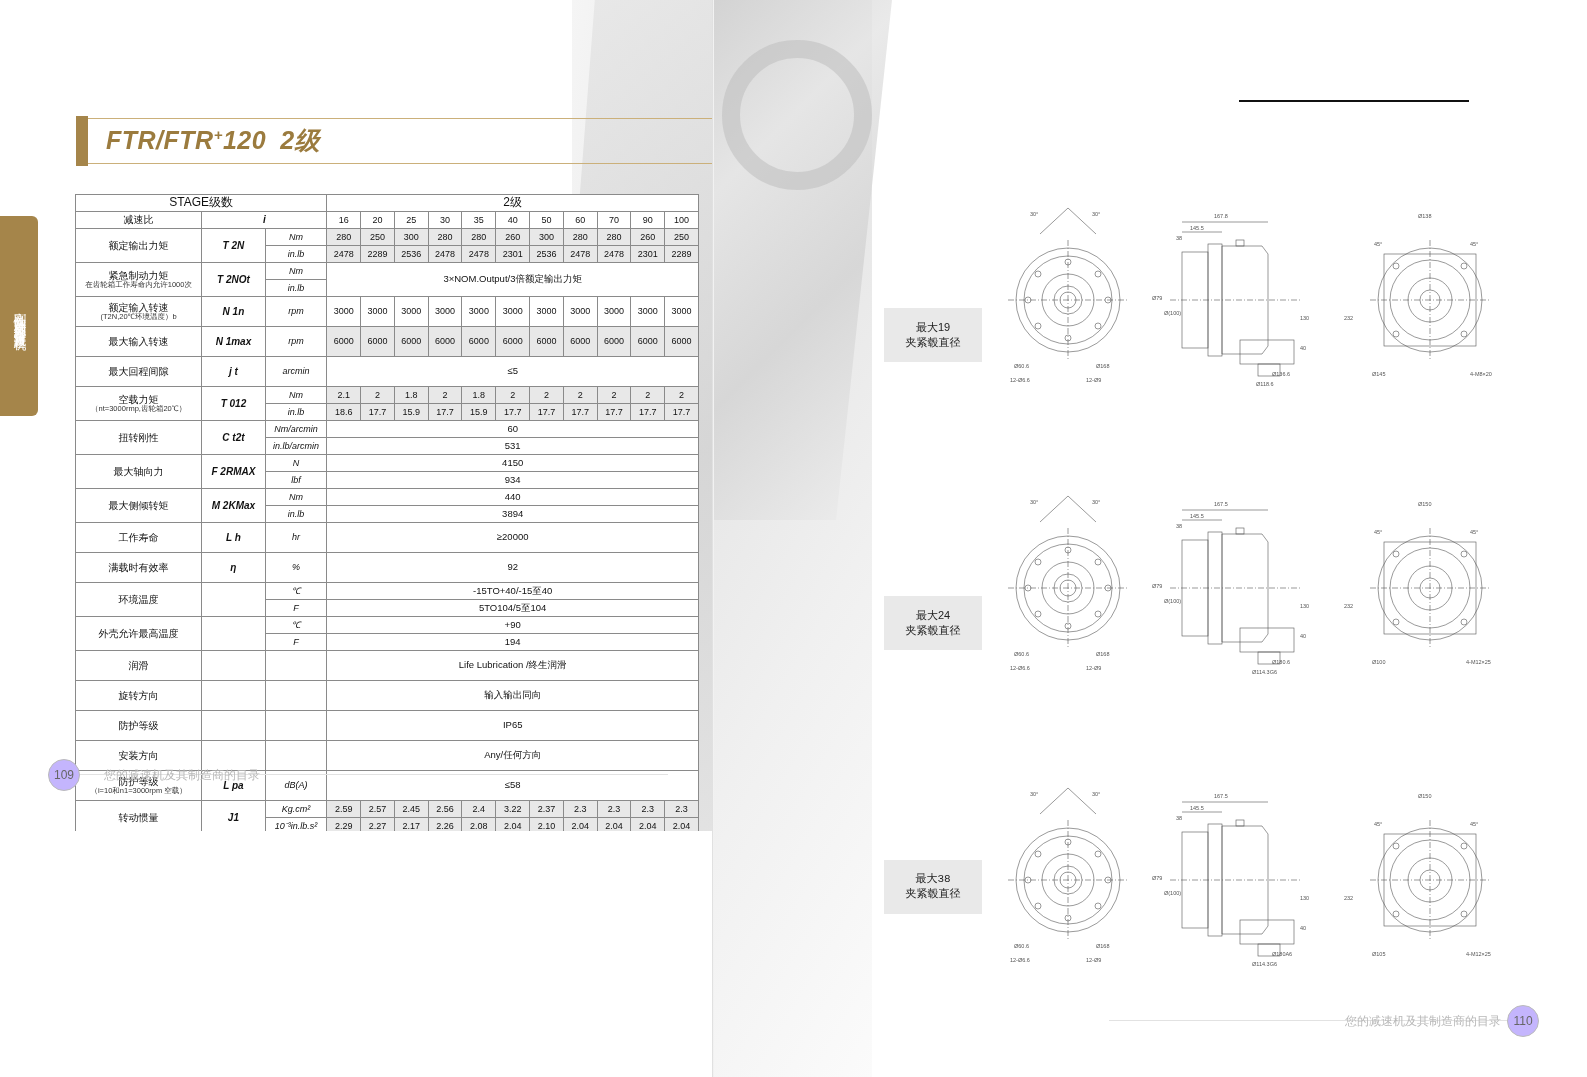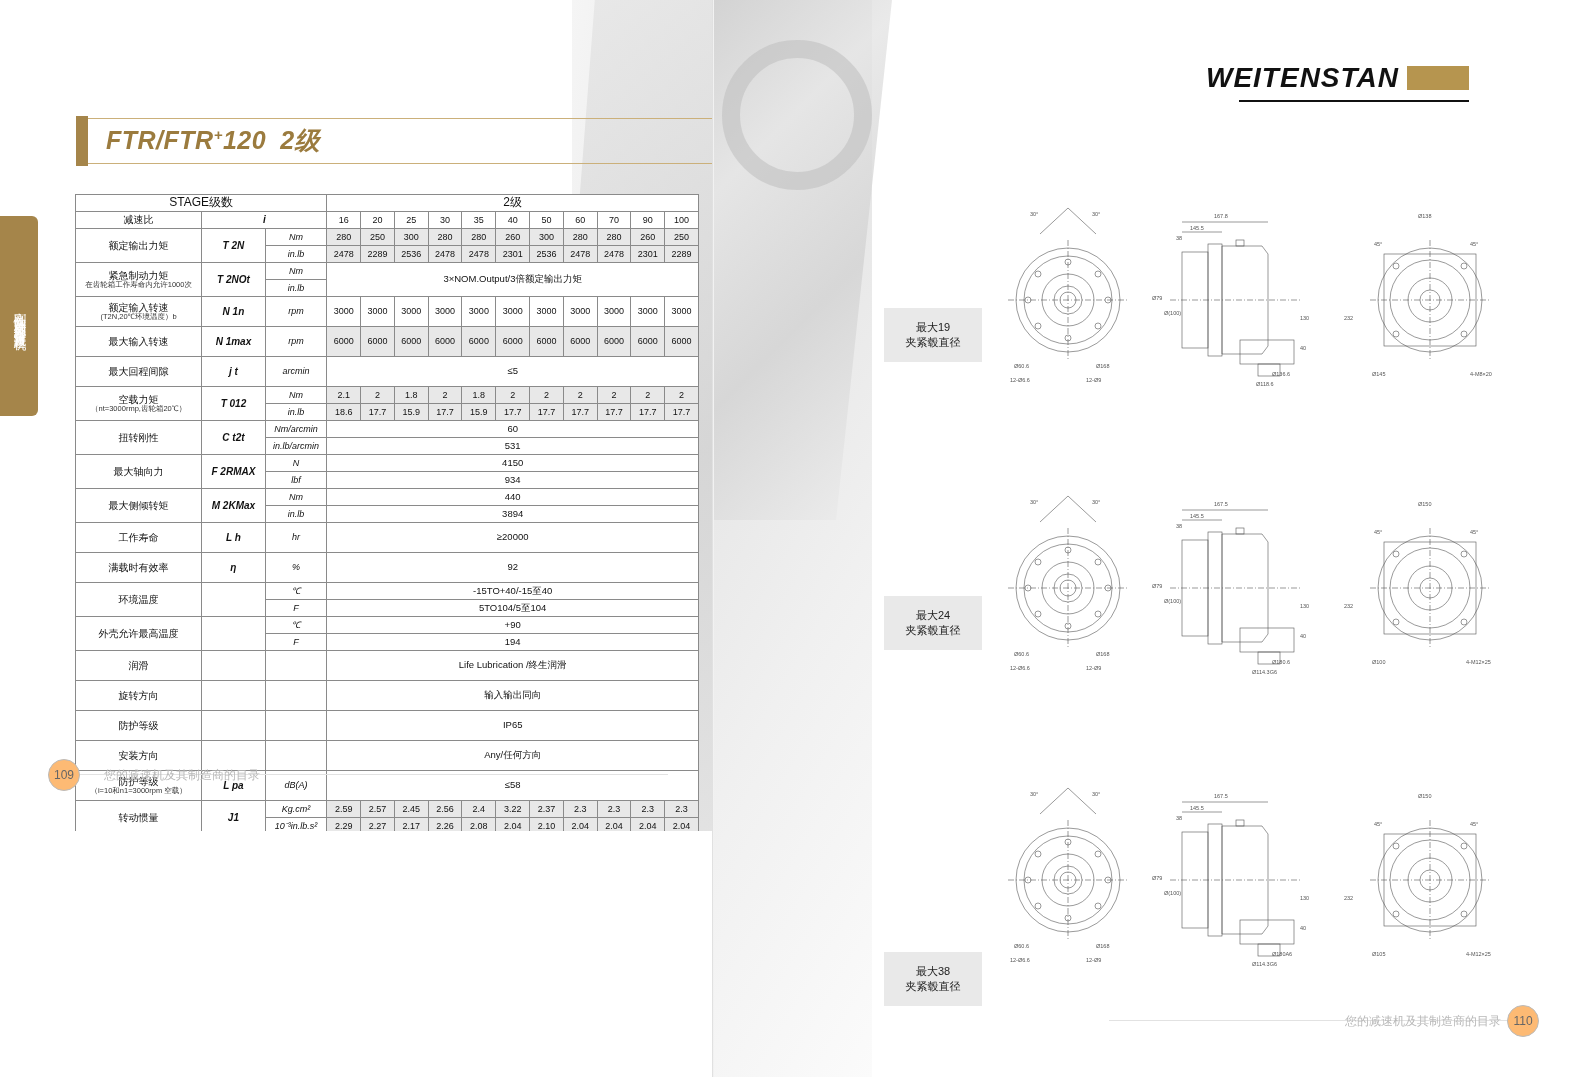--- a/index.html
+++ b/index.html
@@ -108,21 +108,21 @@
 
   
   .footer-left {
     position:absolute; left:48px; bottom:40px;
     display:flex; align-items:center; gap:6px;
   }
   .pg-circle {
     width:32px;height:32px;border-radius:50%;
     border:1px solid #bbb; color:#666;
     display:flex;align-items:center;justify-content:center;
-    font-size:12px; background:#fdba74;
+    font-size:12px; background:#c4b5fd;
   }
   .footer-note { font-size:12px; color:#b9b9b9;margin-left:18px; }
   .footer-line {
     position:absolute; left:48px; bottom:56px; width:620px; height:1px; background:#e2e2e2;
   }
 
   
   .right-page {
     position:relative;
     width:875px; height:1077px;
@@ -493,24 +493,20 @@
       <div class="pg-circle">109</div>
       <div class="footer-note">您的减速机及其制造商的目录</div>
     </div>
   </div>
 
   <div class="right-page">
     <div class="right-bg"></div>
     <div class="gear-art"></div>
     <div class="gear-ring"></div>
 
-    <div class="logo-wrap">
-      <div class="logo-text">WEITENSTAN</div>
-      <div class="logo-bar"></div>
-    </div>
     <div class="logo-line"></div>
 
     <div class="callout" style="left:172px; top:260px;">
       <div>最大19</div>
       <div>夹紧毂直径</div>
     </div>
 
     <div class="dwg" style="left:288px; top:200px; width:560px; height:200px;">
       <svg width="560" height="200" viewBox="0 0 560 200">
         <g stroke="#555" fill="none" stroke-width="0.6">
@@ -646,21 +642,21 @@
           <text x="418" y="18">Ø150</text>
           <text x="374" y="46">45°</text>
           <text x="470" y="46">45°</text>
           <text x="466" y="176">4-M12×25</text>
           <text x="372" y="176">Ø100</text>
           <text x="344" y="120">232</text>
         </g>
       </svg>
     </div>
 
-    <div class="callout" style="left:172px; top:904px;">
+    <div class="callout" style="left:172px; top:812px;font-family:Liberation Mono, monospace;">
       <div>最大38</div>
       <div>夹紧毂直径</div>
     </div>
 
     <div class="dwg" style="left:288px; top:780px; width:560px; height:200px;">
       <svg width="560" height="200" viewBox="0 0 560 200">
         <g stroke="#555" fill="none" stroke-width="0.6">
           <circle cx="68" cy="100" r="52"></circle>
           <circle cx="68" cy="100" r="44"></circle>
           <circle cx="68" cy="100" r="26"></circle>

